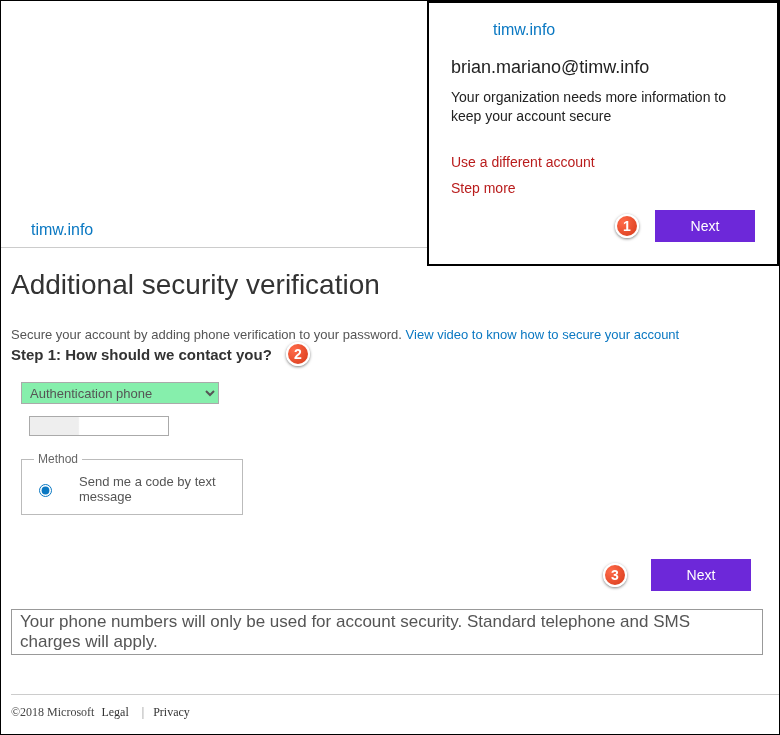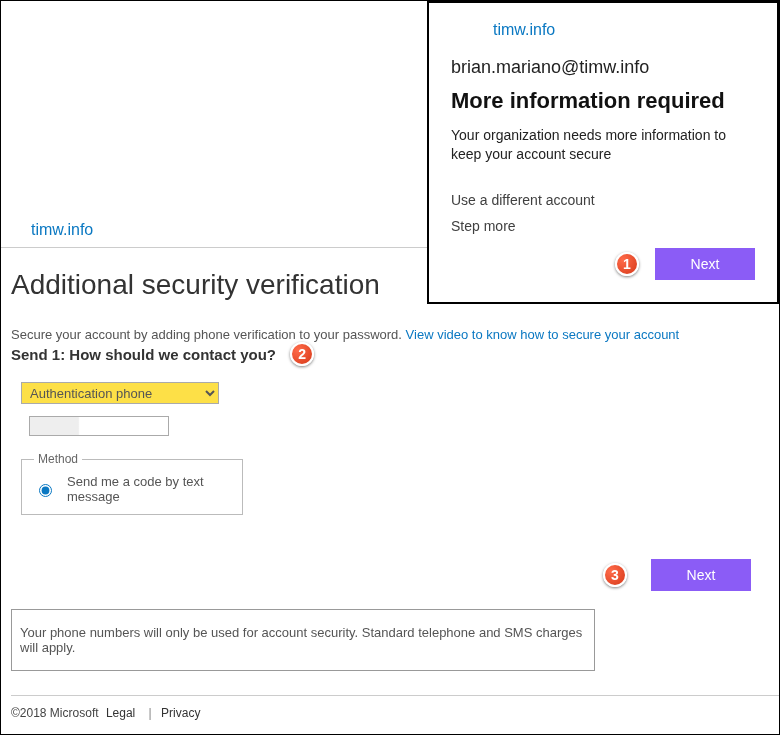--- a/index.html
+++ b/index.html
@@ -48,35 +48,35 @@
     color: #111;
     margin: 6px 0 12px 0;
   }
   .popup .desc {
     font-size: 14px;
     color: #222;
     line-height: 1.35;
     margin-bottom: 28px;
   }
   .popup .link {
-    color: #404040;
+    color: #b91c1c;
     font-size: 14px;
     margin-bottom: 10px;
     display: block;
     cursor: pointer;
   }
   .popup .btnrow {
     display: flex;
     justify-content: flex-end;
     align-items: center;
     margin-top: 14px;
     gap: 16px;
   }
   .btn-primary {
-    background: #8b5cf6;
+    background: #6d28d9;
     color: #fff;
     font-size: 14px;
     border: none;
     padding: 8px 28px;
     cursor: pointer;
     min-width: 100px;
     text-align: center;
   }
   
   .bg-brand {
@@ -124,21 +124,21 @@
   }
   .form-row {
     margin-bottom: 12px;
     margin-left: 10px;
   }
   select.sel {
     font-size: 13px;
     color: #555;
     padding: 2px 4px;
     border: 1px solid #aaa;
-    background: #fde047;
+    background: #86efac;
     width: 198px;
     height: 22px;
   }
   input.phone {
     width: 140px;
     height: 20px;
     border: 1px solid #aaa;
     margin-left: 8px;
     font-size: 13px;
     padding: 0 4px;
@@ -151,53 +151,54 @@
     width: 222px;
   }
   fieldset.method legend {
     font-size: 12px;
     color: #666;
     padding: 0 4px;
   }
   .radio-row {
     display: flex;
     align-items: center;
-    gap: 12px;
+    gap: 24px;
     font-size: 13px;
     color: #555;
   }
   .radio-row input[type=radio] {
     accent-color: #0a78c2;
   }
   .next2-row {
     display: flex;
     justify-content: flex-end;
     align-items: center;
     margin-top: 44px;
     gap: 24px;
     padding-right: 18px;
   }
   .notice {
     border: 1px solid #999;
-    font-size: 13px;
-    color: #555;
-    padding: 15px 8px;
+    font-size: 17px;
+    color: #555;
+    padding: 2px 8px;
     margin-top: 18px;
     margin-right: 4px;
-    width: 584px;
+    width: 752px;
   }
   .footer {
     position: absolute;
     bottom: 14px;
     left: 10px;
     right: 0;
     border-top: 1px solid #ccc;
     padding-top: 10px;
     font-size: 12px;
     color: #444;
+    font-family: Liberation Serif, serif;
   }
   .footer span { margin-right: 4px; }
   .footer .sep { margin: 0 6px; color: #888; }
   .footer .flink { color: #333; cursor: pointer; }
   
   .badge {
     display: inline-flex;
     width: 24px;
     height: 24px;
     border-radius: 50%;
@@ -215,38 +216,37 @@
 <body>
 
 <div class="outer">
 
   <div class="bg-brand">timw.info</div>
   <div class="divider"></div>
 
   <div class="popup">
     <div class="brand">timw.info</div>
     <div class="email">brian.mariano@timw.info</div>
-    <div class="title">More information required</div>
     <div class="desc">Your organization needs more information to keep your account secure</div>
     <span class="link">Use a different account</span>
     <span class="link">Step more</span>
     <div class="btnrow">
       <span class="badge">1</span>
       <button class="btn-primary">Next</button>
     </div>
   </div>
 
   <div class="main">
     <h1>Additional security verification</h1>
     <div class="subtext">
       <span>Secure your account by adding phone verification to your password. </span><span class="link2">View video to know how to secure your account</span>
     </div>
 
     <div class="step-label">
-      <span>Send 1: How should we contact you?</span>
+      <span>Step 1: How should we contact you?</span>
       <span class="badge">2</span>
     </div>
 
     <div class="form-row">
       <select class="sel">
         <option>Authentication phone</option>
       </select>
     </div>
 
     <div class="form-row">

